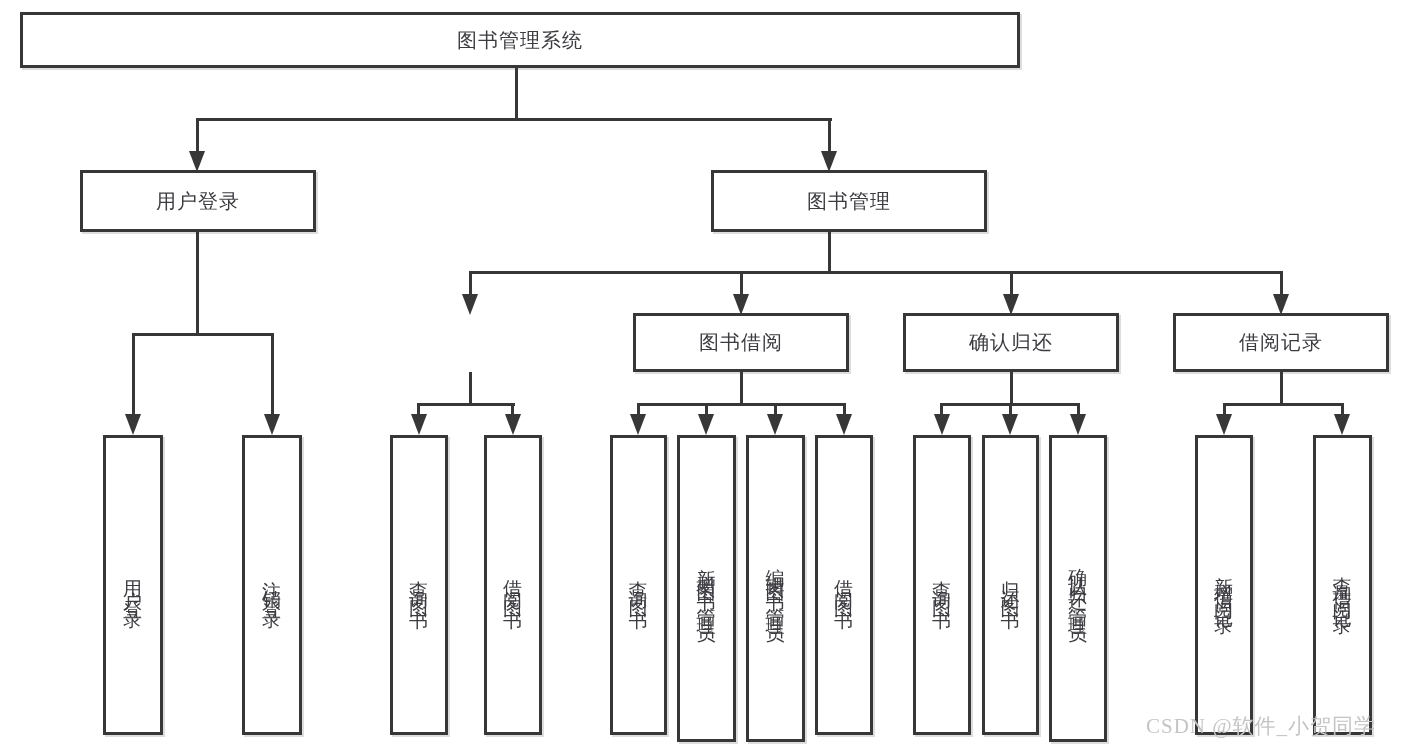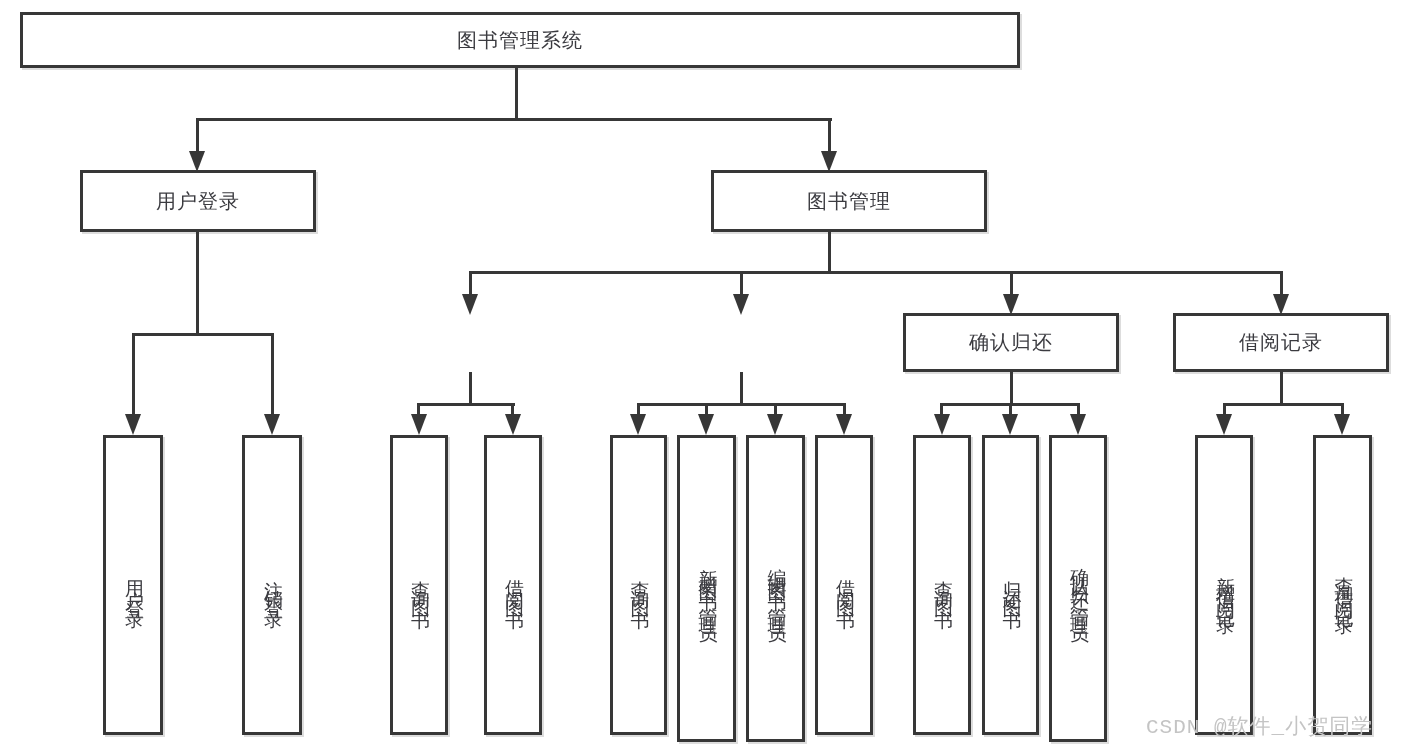--- a/index.html
+++ b/index.html
@@ -1,19 +1,19 @@
 <!DOCTYPE html>
 <html><head>
 <meta charset="utf-8">
 <style>
   * { margin:0; padding:0; box-sizing:border-box; }
   html,body { background:#fff; }
   #stage {
     position:relative; width:1405px; height:747px; background:#ffffff;
-    font-family:Liberation Mono, monospace; overflow:hidden;
+    font-family:Liberation Serif, serif; overflow:hidden;
   }
   .box {
     position:absolute; border:3px solid #373737; background:#ffffff;
     display:flex; align-items:center; justify-content:center;
     color:#3b3b40; box-shadow:2px 2px 0 rgba(120,120,120,0.25);
   }
   .hnode { font-size:20px; letter-spacing:1px; }
   .vnode {
     writing-mode:vertical-rl; text-orientation:mixed;
     font-size:19px; letter-spacing:10px; line-height:1;
@@ -64,20 +64,23 @@
   <div class="line" style="left:469px; top:271px; width:814px; height:3px;"></div>
   <div class="line" style="left:469px;  top:271px; width:3px; height:24px;"></div>
   <div class="line" style="left:740px;  top:271px; width:3px; height:24px;"></div>
   <div class="line" style="left:1010px; top:271px; width:3px; height:24px;"></div>
   <div class="line" style="left:1280px; top:271px; width:3px; height:24px;"></div>
   <div class="arrow" style="left:462px;  top:294px;"></div>
   <div class="arrow" style="left:733px;  top:294px;"></div>
   <div class="arrow" style="left:1003px; top:294px;"></div>
   <div class="arrow" style="left:1273px; top:294px;"></div>
 
+  <div class="box hnode" style="left:633px; top:313px; width:216px; height:59px;">
+    <span>图书借阅</span>
+  </div>
   <div class="box hnode" style="left:903px; top:313px; width:216px; height:59px;">
     <span>确认归还</span>
   </div>
   <div class="box hnode" style="left:1173px; top:313px; width:216px; height:59px;">
     <span>借阅记录</span>
   </div>
 
   <div class="line" style="left:469px; top:372px; width:3px;  height:34px;"></div>
   <div class="line" style="left:417px; top:403px; width:98px; height:3px;"></div>
   <div class="line" style="left:417px; top:403px; width:3px;  height:14px;"></div>

